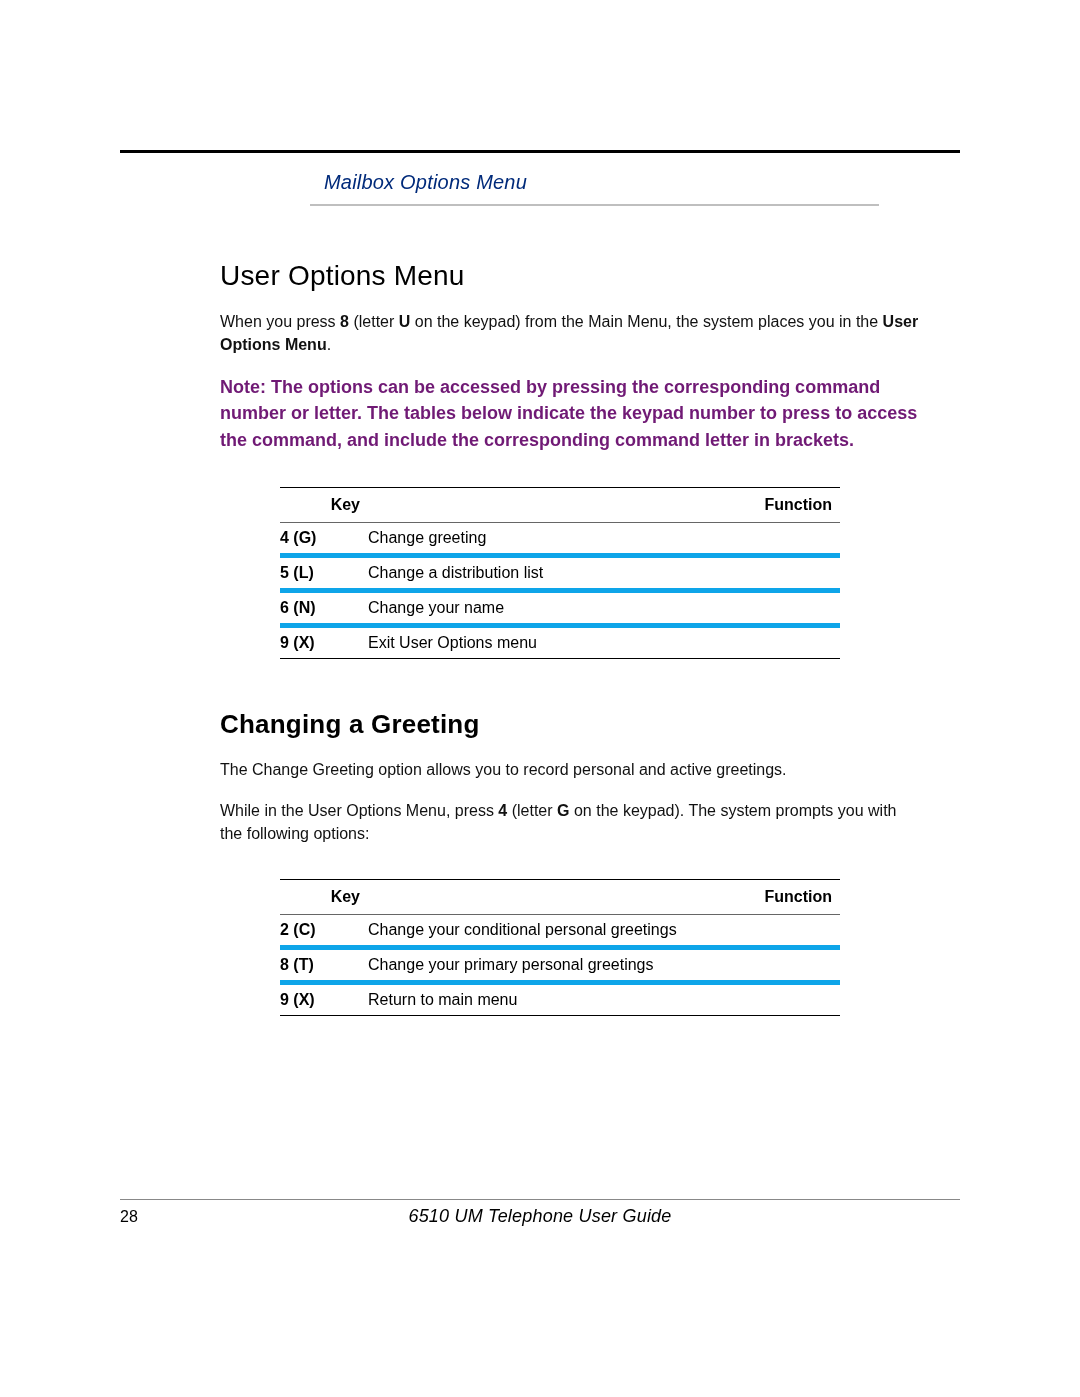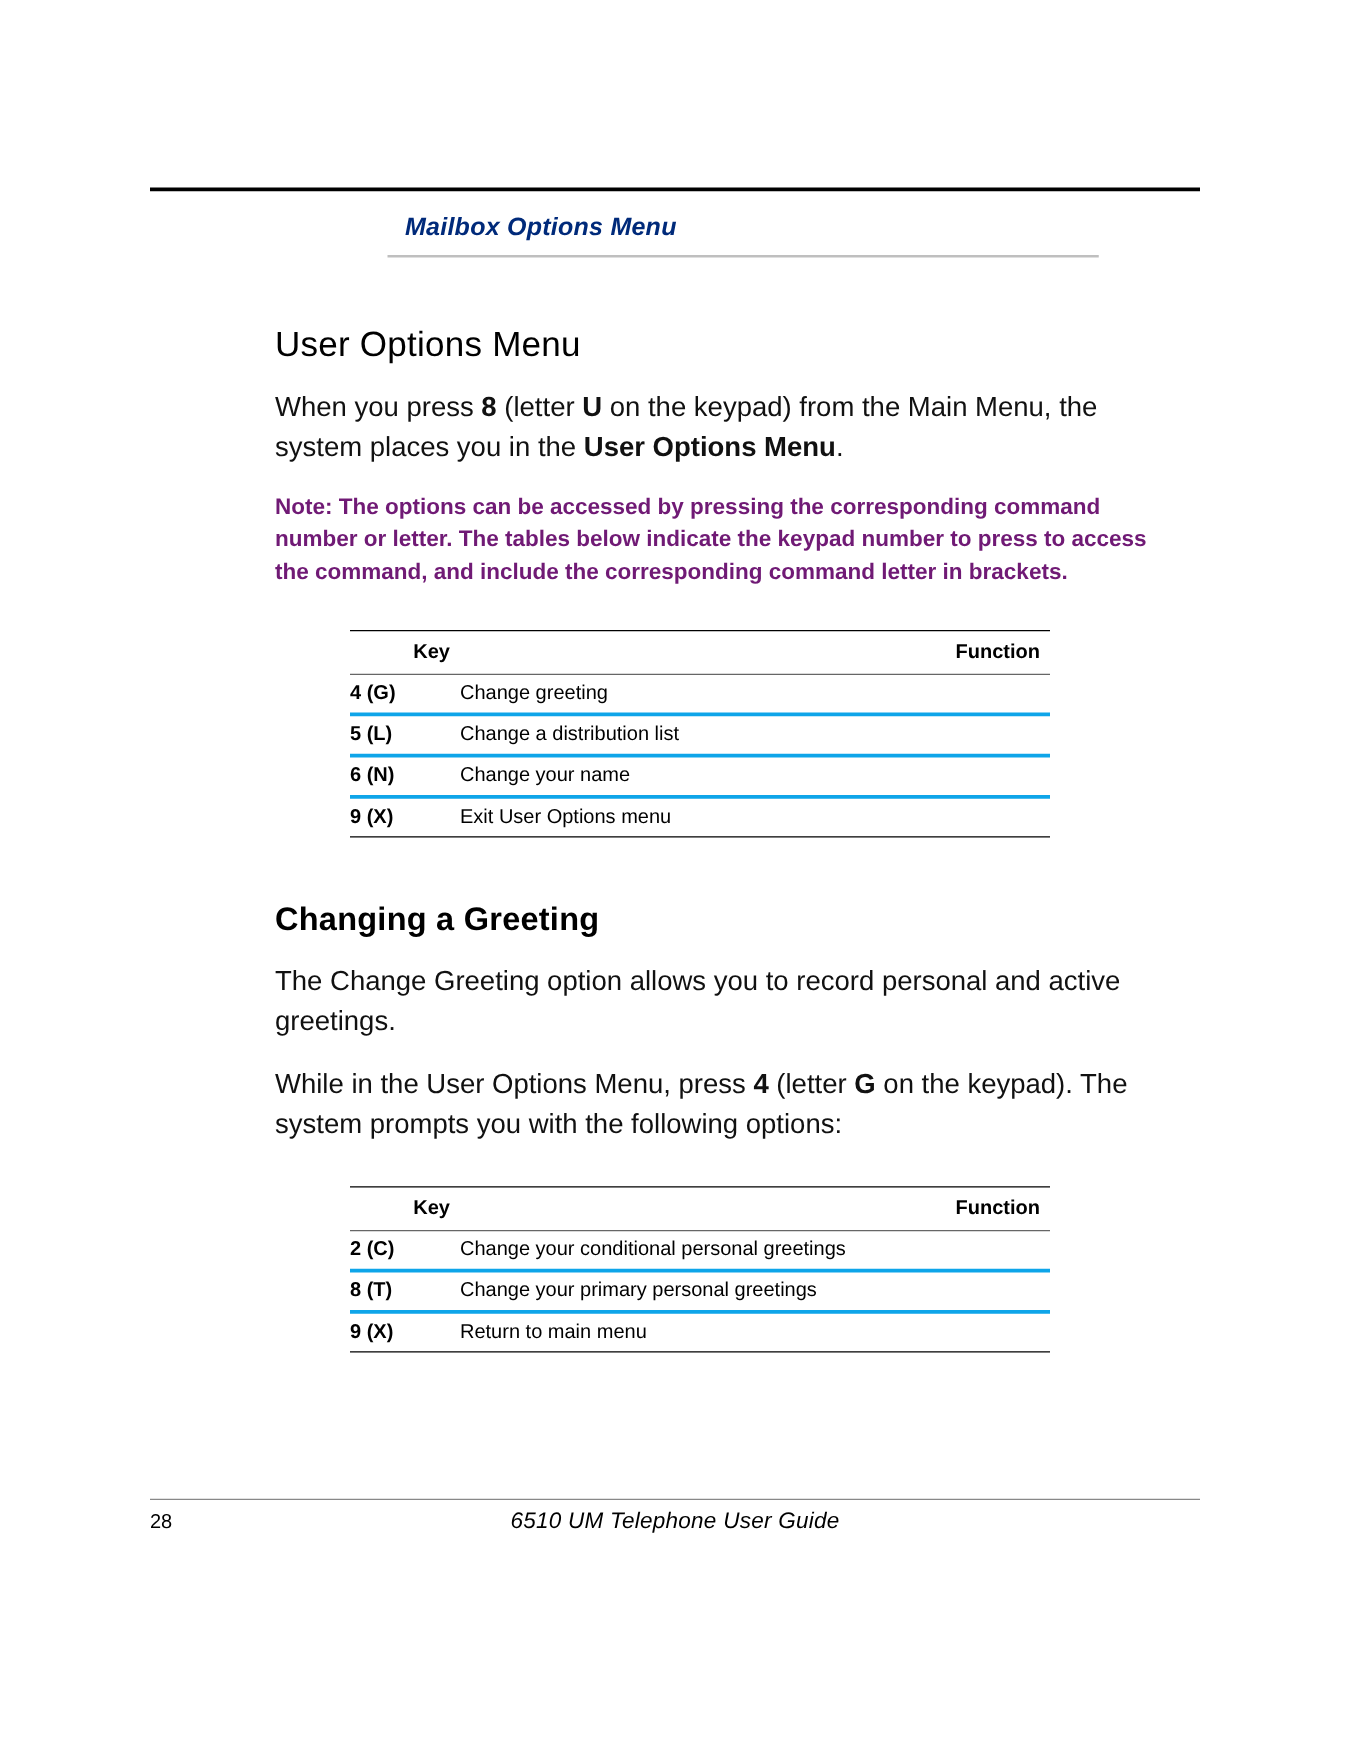--- a/index.html
+++ b/index.html
@@ -24,42 +24,42 @@
   }
   .header-tab {
     margin-left: 190px;
     width: 545px;
     border-bottom: 2px solid #bfbfbf;
     padding: 8px 10px 10px 14px;
   }
   .header-tab-text {
     color: #002a7a;
     font-style: italic;
-    font-weight: 700;
+    font-weight: 400;
     font-size: 20px;
     letter-spacing: 0.2px;
   }
   .content {
     margin-left: 100px;
     margin-right: 40px;
   }
   h1.section {
     font-size: 28px;
     font-weight: 500;
     margin: 54px 0 18px 0;
     letter-spacing: 0.2px;
   }
   h2.section {
     font-size: 26px;
     font-weight: 700;
     margin: 50px 0 18px 0;
     letter-spacing: 0.2px;
   }
   p.body {
-    font-size: 22px;
+    font-size: 16px;
     line-height: 1.45;
     margin: 0 0 18px 0;
     color: #111;
   }
   .indent {
     margin-left: 32px;
   }
   .note {
     color: #701a75;
     font-weight: 700;
@@ -80,21 +80,21 @@
     font-weight: 700;
     padding: 8px 8px 8px 0;
     border-top: 1.5px solid #000;
     border-bottom: 1px solid #666;
   }
   table.key-table th.col-key {
     width: 80px;
   }
   table.key-table td {
     padding: 6px 8px 6px 0;
-    border-bottom: 3px solid #0ea5e9;
+    border-bottom: 5px solid #0ea5e9;
     vertical-align: top;
   }
   table.key-table td.col-key {
     font-weight: 700;
     width: 80px;
   }
   table.key-table tr:last-child td {
     border-bottom: 1.5px solid #000;
   }
   .footer {

